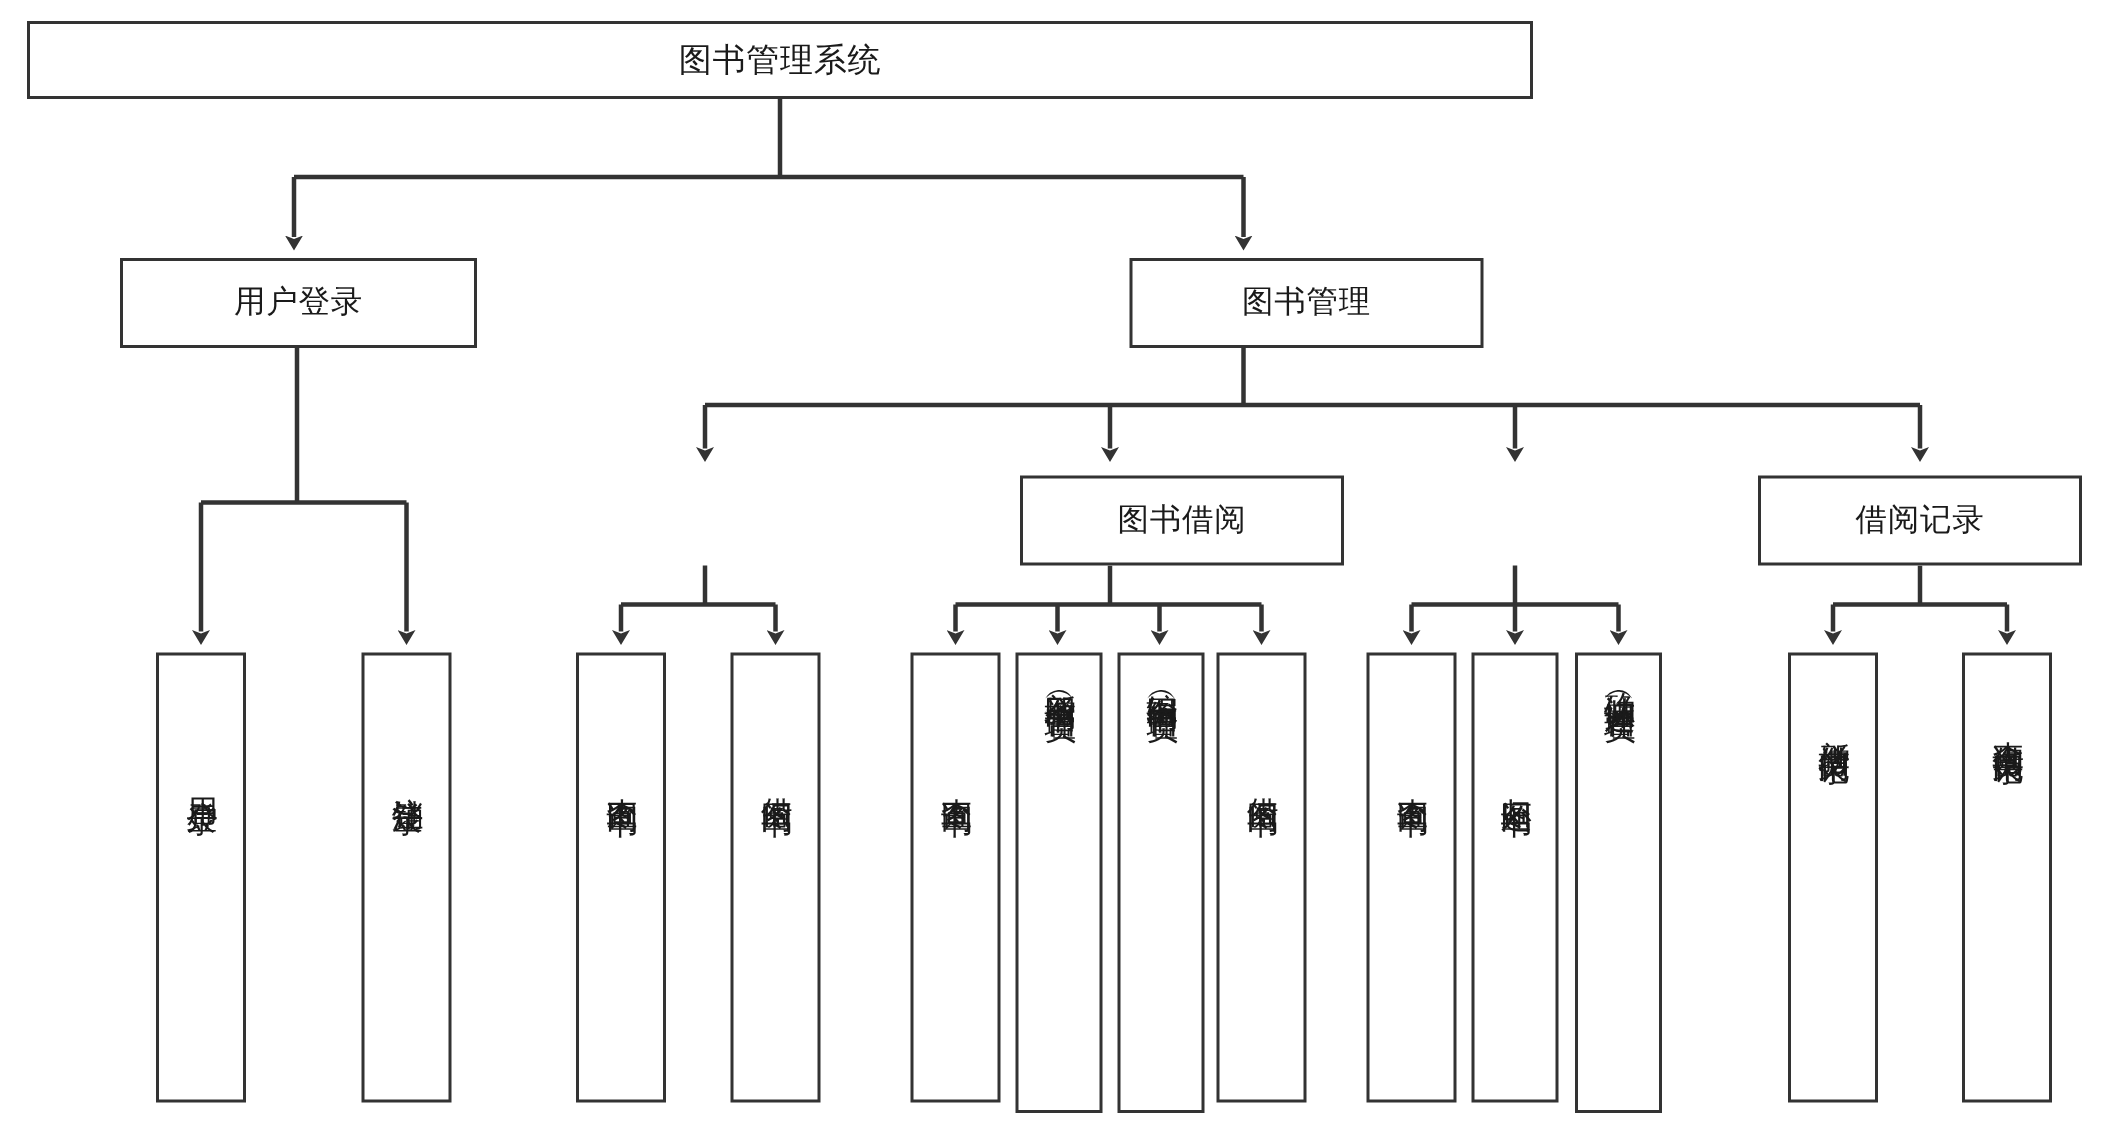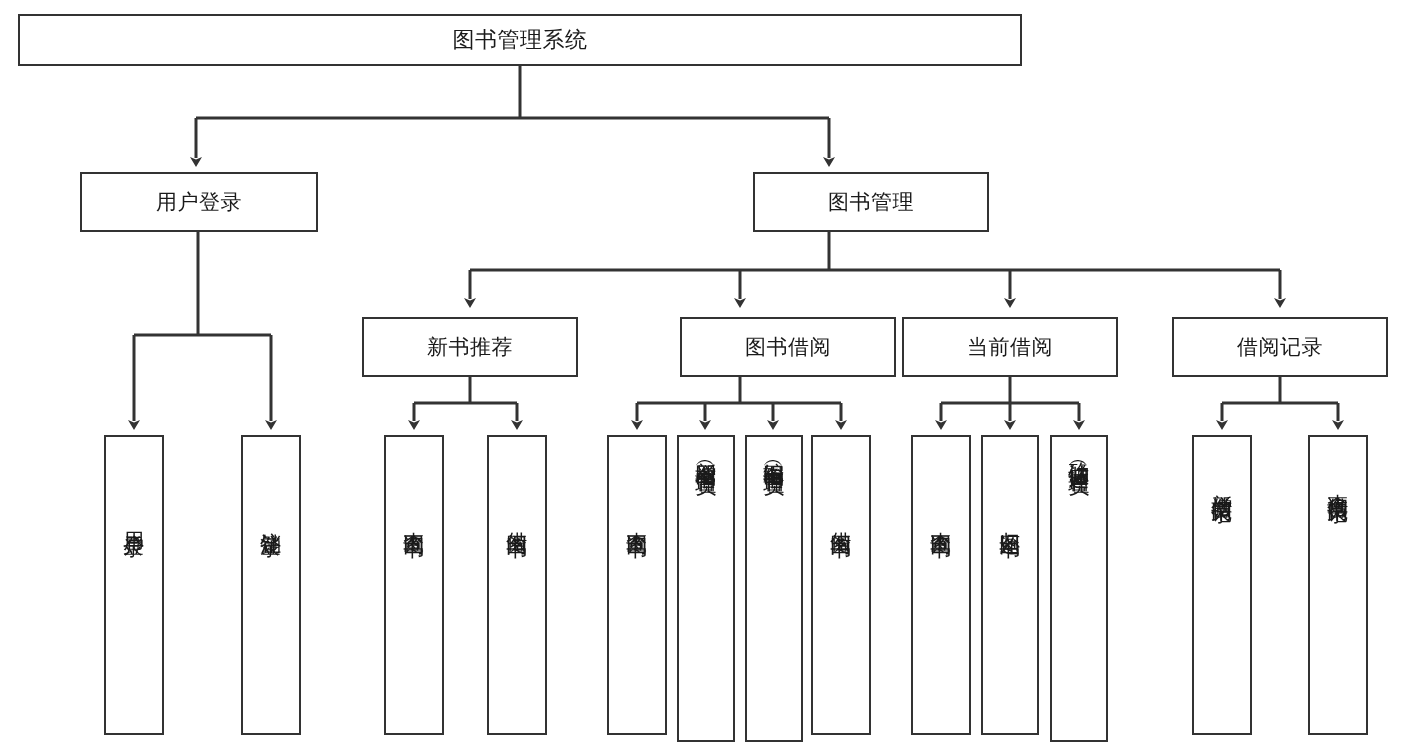--- a/index.html
+++ b/index.html
@@ -130,28 +130,22 @@
     <span class="label">图书管理系统</span>
   </div>
 
   <div class="node horizontal" style="left:80px; top:172px; width:238px; height:60px;">
     <span class="label">用户登录</span>
   </div>
   <div class="node horizontal" style="left:712px; top:172px; width:236px; height:60px;margin-left:41px;">
     <span class="label">图书管理</span>
   </div>
 
-  <div class="node horizontal" style="left:362px; top:317px; width:216px; height:60px;">
-    <span class="label">新书推荐</span>
-  </div>
   <div class="node horizontal" style="left:632px; top:317px; width:216px; height:60px;margin-left:48px;">
     <span class="label">图书借阅</span>
-  </div>
-  <div class="node horizontal" style="left:902px; top:317px; width:216px; height:60px;">
-    <span class="label">当前借阅</span>
   </div>
   <div class="node horizontal" style="left:1172px; top:317px; width:216px; height:60px;">
     <span class="label">借阅记录</span>
   </div>
 
   <div class="node vertical" style="left:104px; top:435px; width:60px; height:300px; padding-top:78px;">
     <span class="label">用户登录</span>
   </div>
   <div class="node vertical" style="left:241px; top:435px; width:60px; height:300px; padding-top:78px;">
     <span class="label">注销登录</span>

